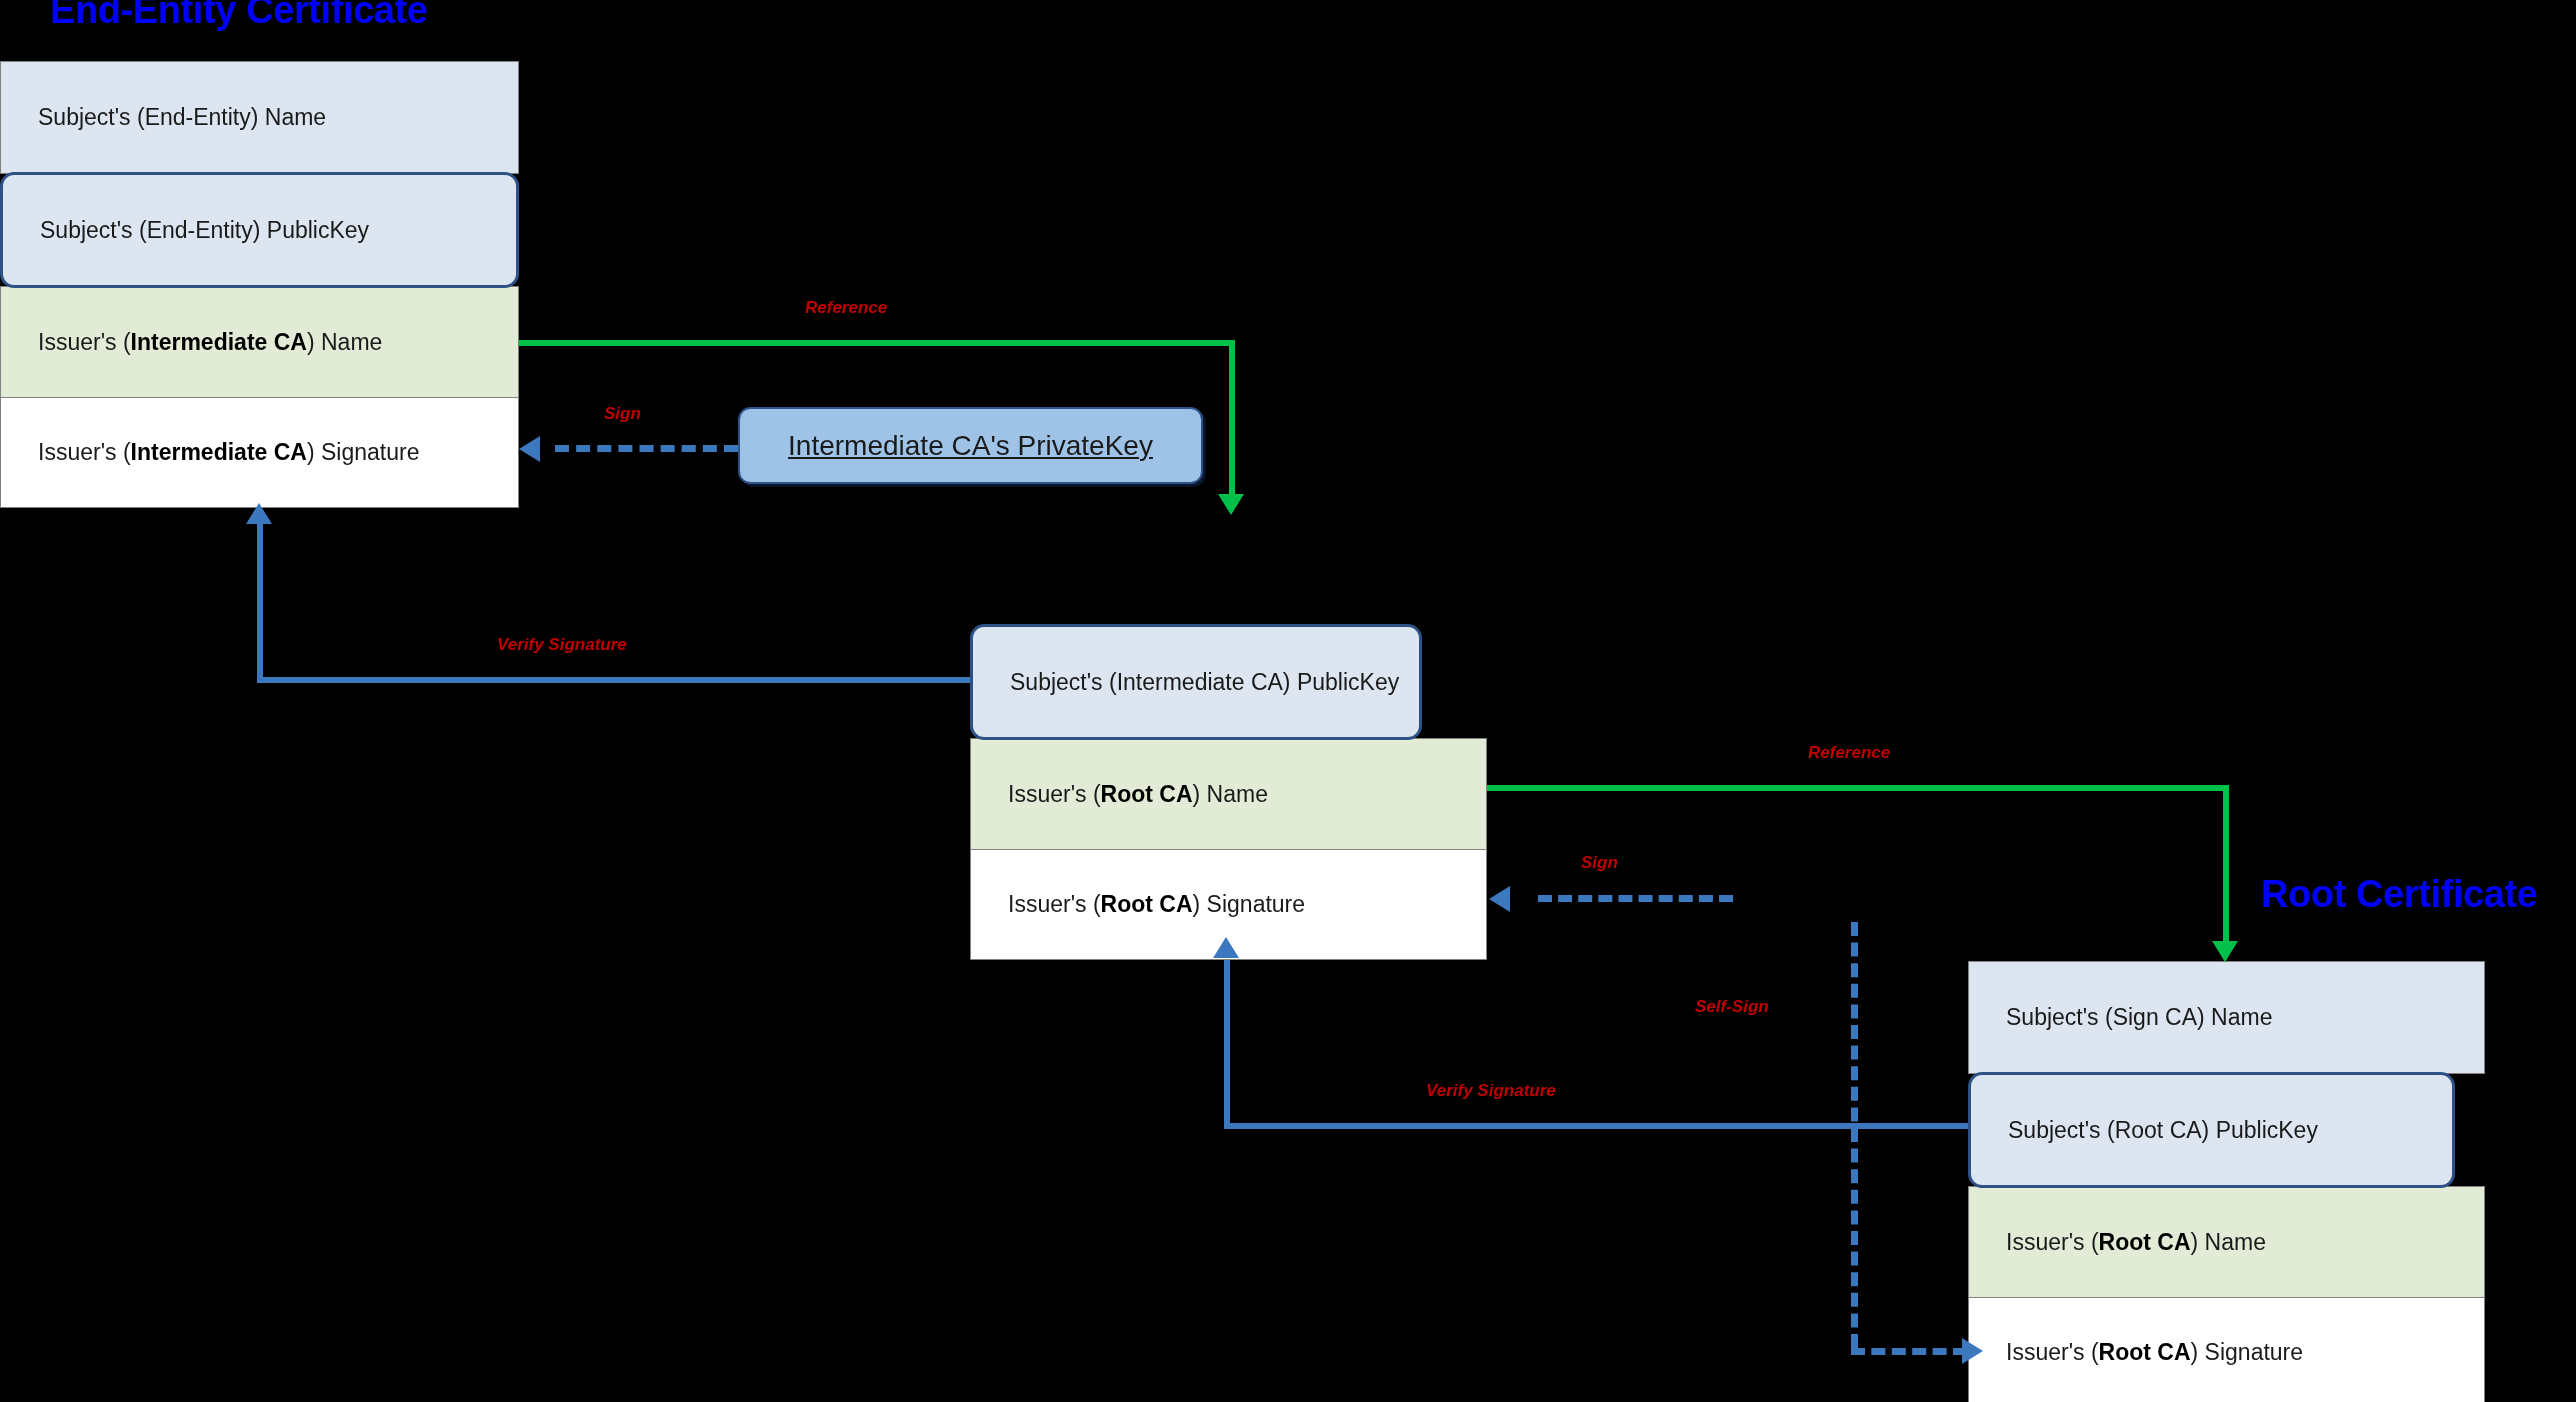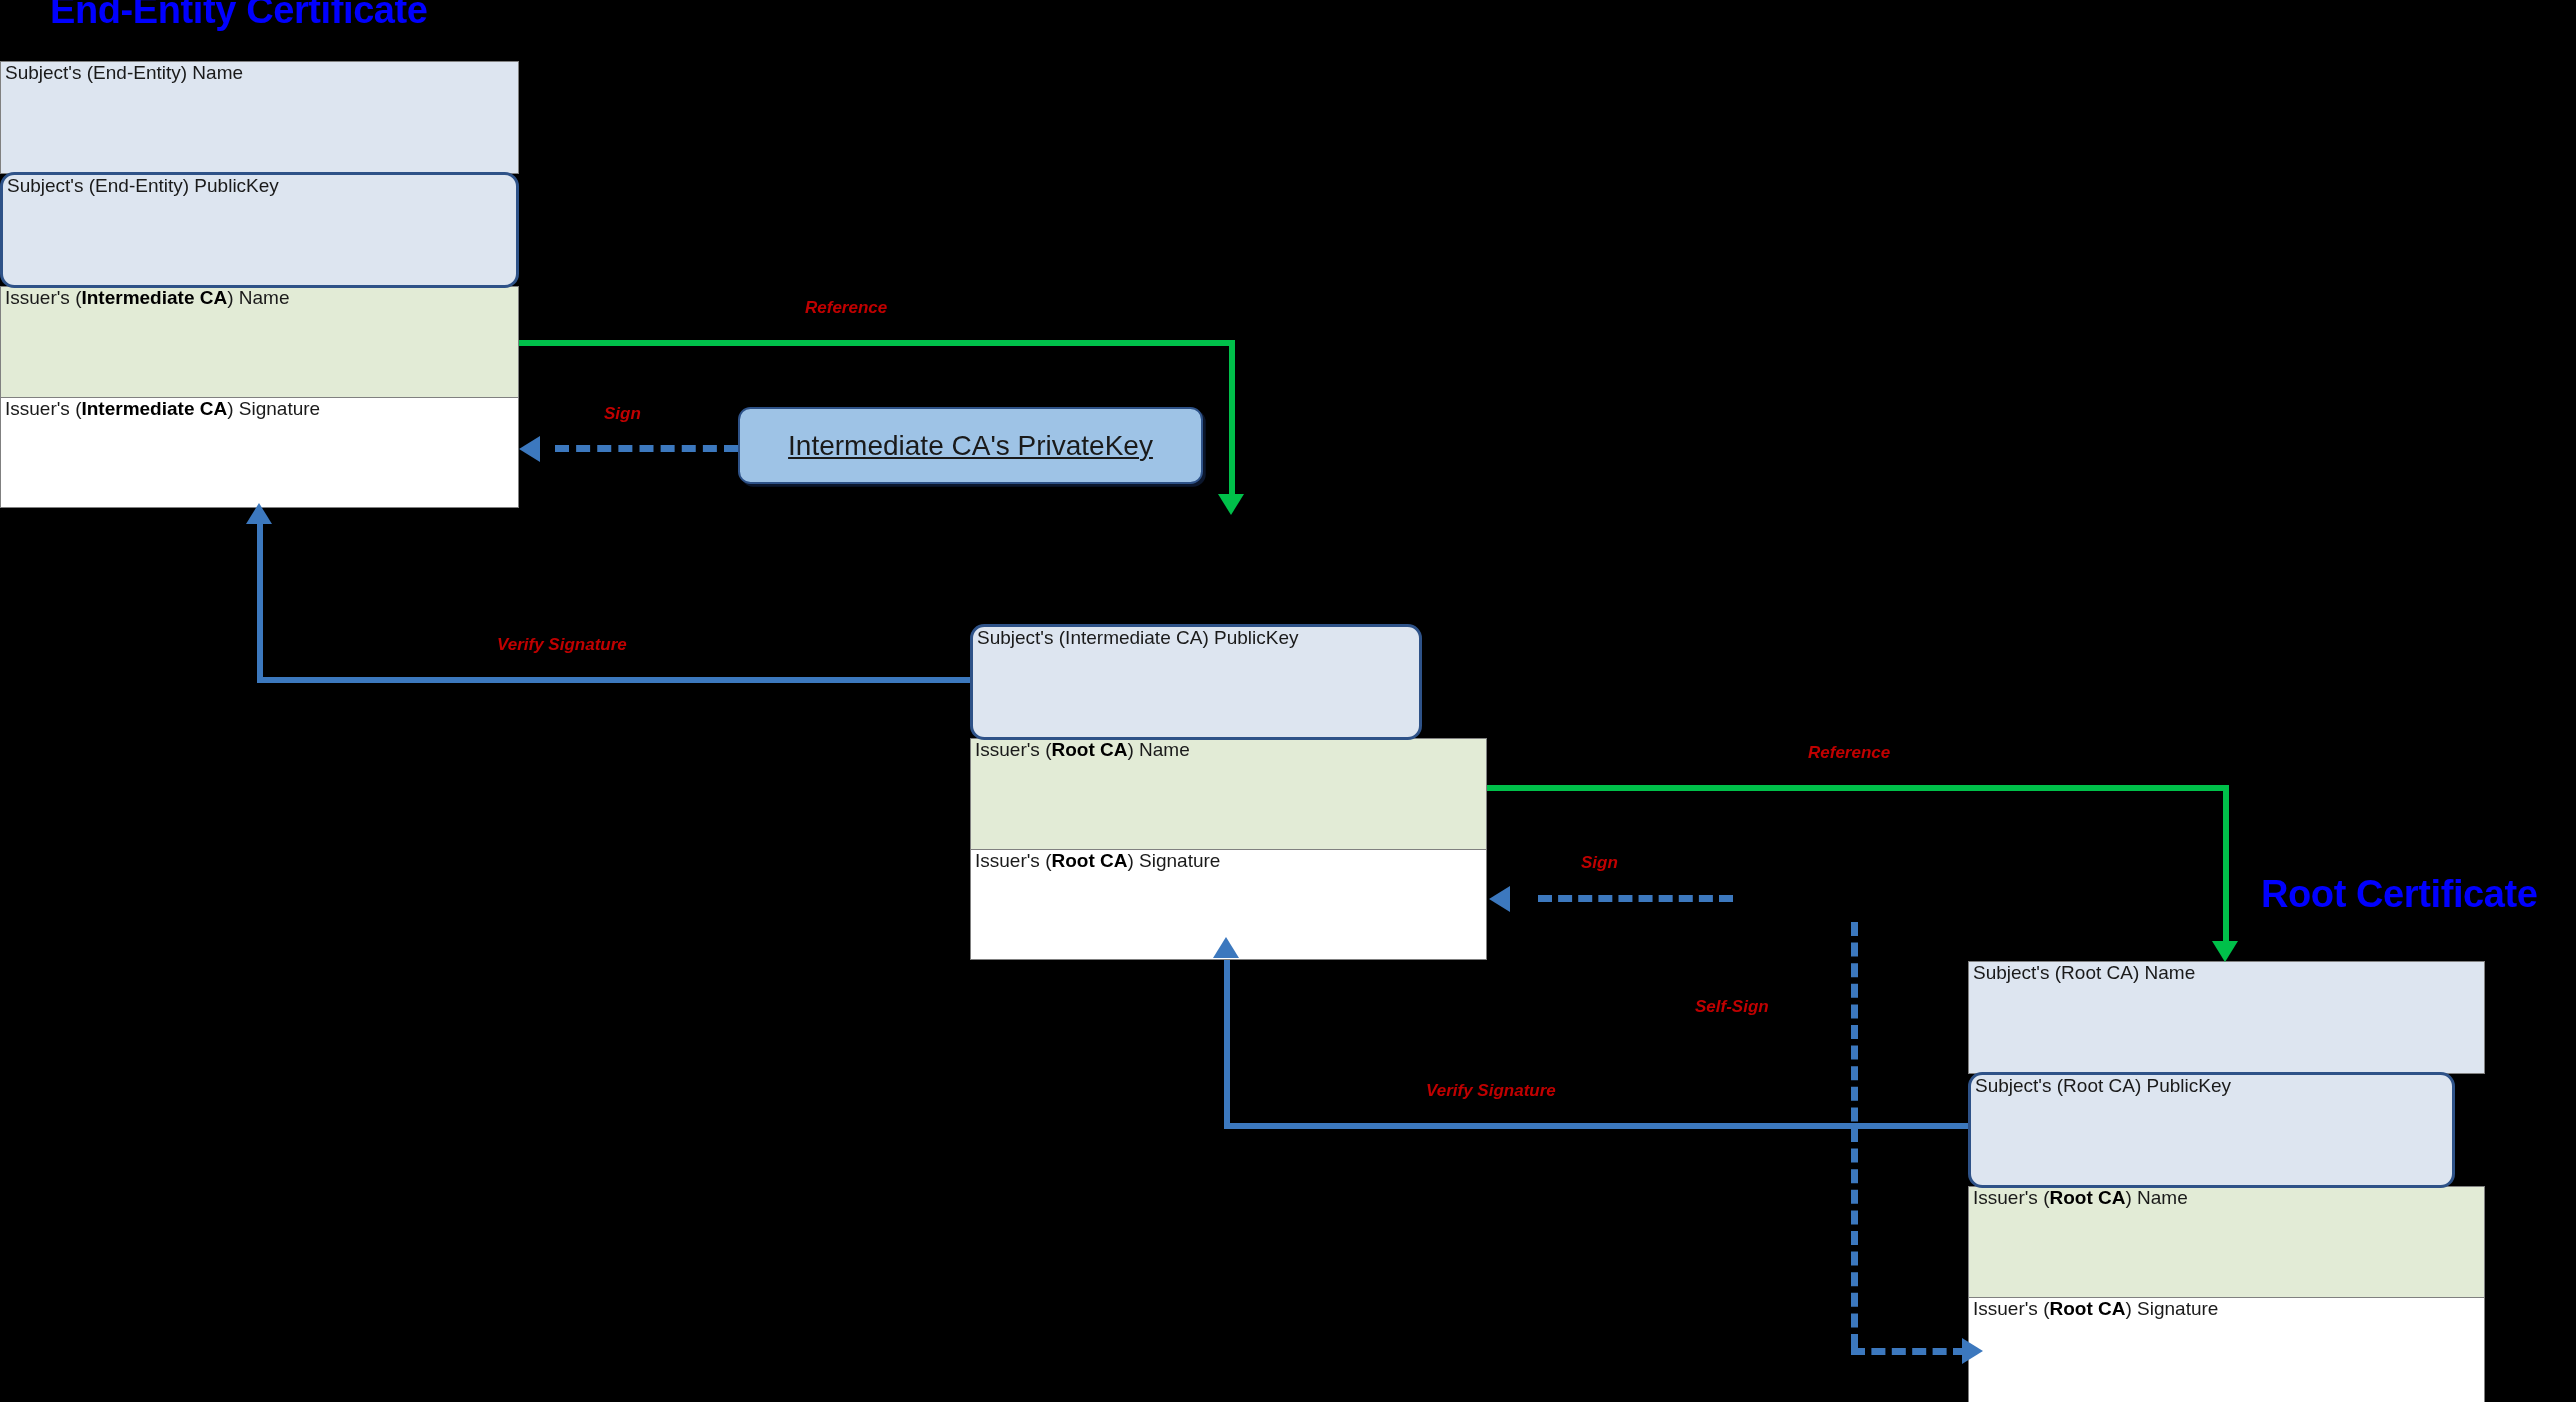--- a/index.html
+++ b/index.html
@@ -9,23 +9,23 @@
     width:2576px;height:1402px;
     position:relative;overflow:hidden;
   }
   #stage{position:absolute;left:0;top:0;width:2576px;height:1402px;}
 
   
   .cert{position:absolute;box-sizing:border-box;}
   .row{
     position:absolute;left:0;box-sizing:border-box;
     border:1.8px solid #808080;
-    display:flex;
-    padding-left:4px;
-    font-size:19px;color:#1a1a1a;
+    display:flex;align-items:center;
+    padding-left:37px;
+    font-size:23px;color:#1a1a1a;
     white-space:nowrap;
   }
   .row.name   {background:#dde5f0;}
   .row.issuer {background:#e2ebd6;}
   .row.sig    {background:#ffffff;}
   .row.pubkey {
     background:#dde5f0;
     border:3.6px solid #2e5288;
     border-radius:14.3px;
     z-index:3;
@@ -166,21 +166,21 @@
     </div>
     <div class="row sig" style="top:336px;width:517px;height:111px;">
       <span>Issuer's (</span>
         <b>Root CA</b>
         <span>) Signature</span>
     </div>
   </div>
 
   <div class="cert" id="cert-root" style="left:1968px;top:961px;width:517px;height:447px;">
     <div class="row name" style="top:0px;  width:517px;height:113px;">
-      <span>Subject's (Root CA) Name</span>
+      <span>Subject's (Sign CA) Name</span>
     </div>
     <div class="row pubkey" style="top:111px;width:487px;height:116px;">
       <span>Subject's (Root CA) PublicKey</span>
     </div>
     <div class="row issuer" style="top:225px;width:517px;height:113px;">
       <span>Issuer's (</span>
         <b>Root CA</b>
         <span>) Name</span>
     </div>
     <div class="row sig" style="top:336px;width:517px;height:111px;">

